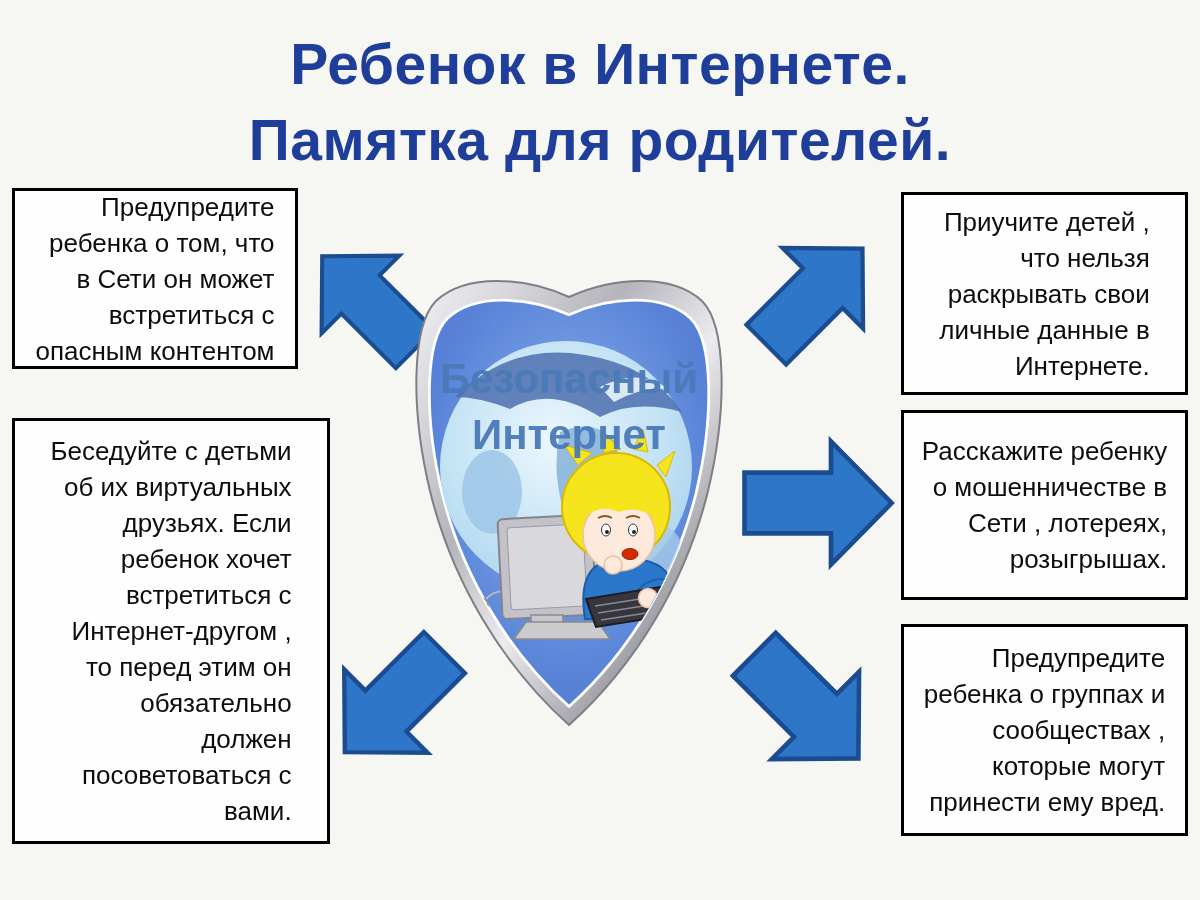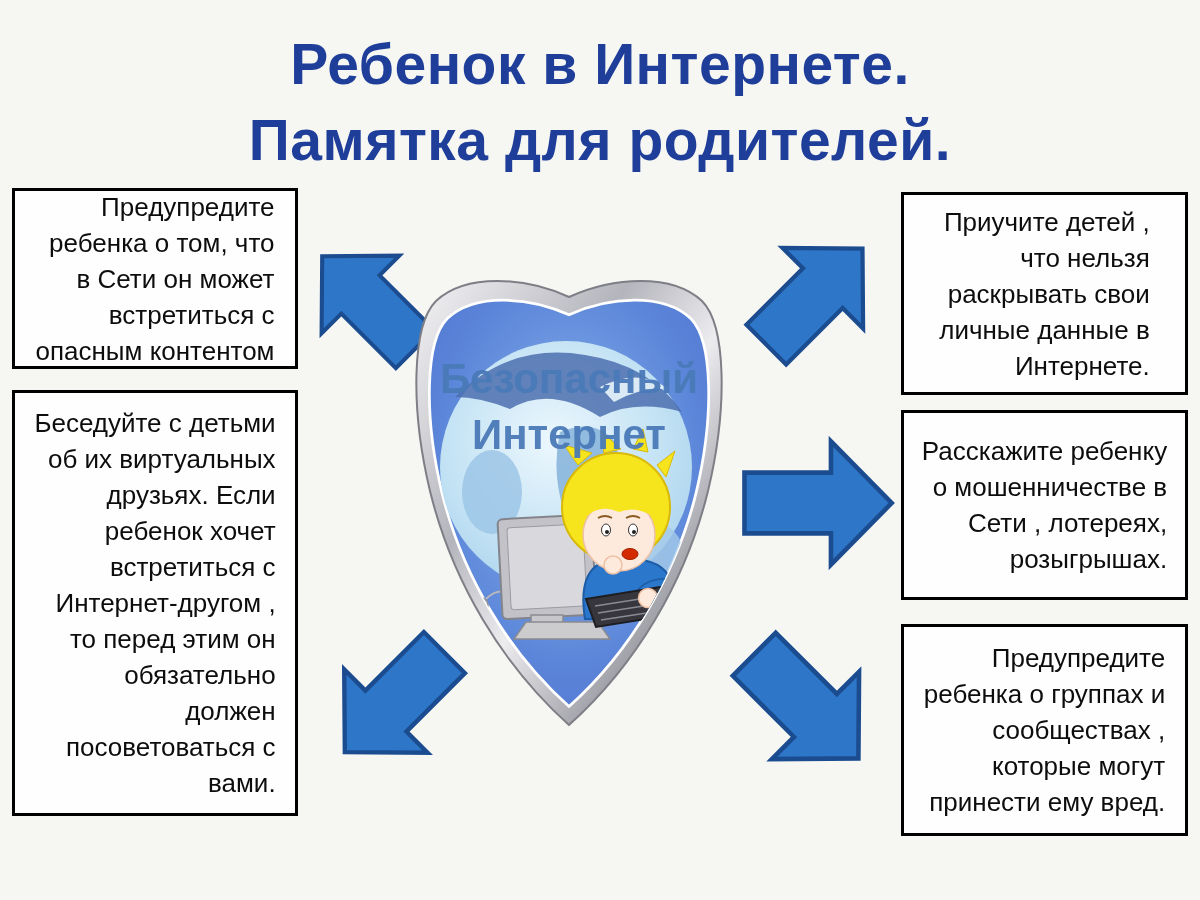--- a/index.html
+++ b/index.html
@@ -18,21 +18,21 @@
     color:#1e3e9a;white-space:pre-line;letter-spacing:0.5px;
   }
 
   .textbox{
     position:absolute;background:#fefefe;border:3px solid #000;
     display:flex;align-items:center;justify-content:center;
     text-align:right;font-size:26px;line-height:36px;color:#0d0d0d;
     white-space:pre-line;box-sizing:border-box;padding:11px 2px;
   }
   .box-1{left:12px;  top:188px; width:286px; height:181px;}
-  .box-2{left:12px;  top:390px; width:286px; height:426px;}
+  .box-2{left:12px;  top:418px; width:318px; height:426px;}
   .box-3{left:901px; top:192px; width:287px; height:203px;}
   .box-4{left:901px; top:410px; width:287px; height:190px;}
   .box-5{left:901px; top:624px; width:287px; height:212px;}
 
   .arrow{position:absolute;width:170px;height:150px;transform-origin:50% 50%;}
   .arrow svg{display:block;width:100%;height:100%;}
   .arrow-up-left   {left:283px;top:227px;transform:rotate(-135deg) scale(0.82);}
   .arrow-up-right  {left:730px;top:221px;transform:rotate(-45deg)  scale(0.85);}
   .arrow-right     {left:734px;top:428px;transform:scale(0.92);}
   .arrow-down-left {left:309px;top:628px;transform:rotate(135deg)  scale(0.88);}

